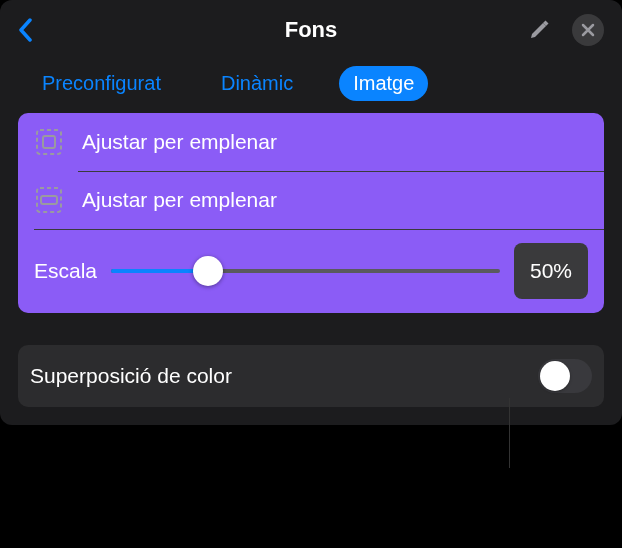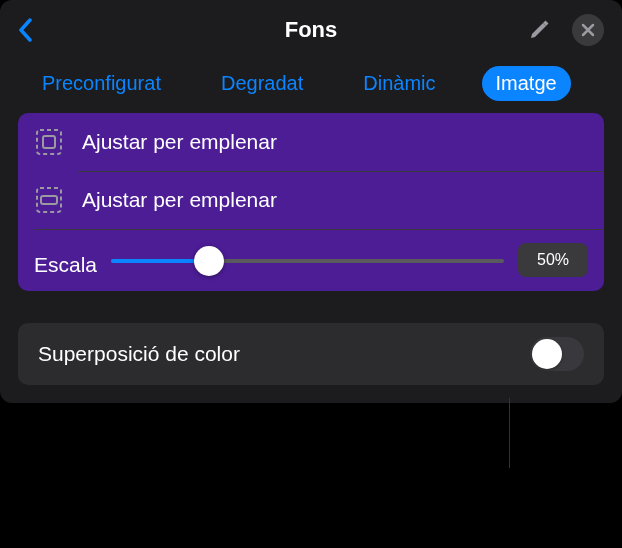--- a/index.html
+++ b/index.html
@@ -82,21 +82,21 @@
     }
     .tab.active {
       background: #0a84ff;
       color: #fff;
       font-weight: 500;
     }
     .content {
       padding: 0 18px 18px 18px;
     }
     .group {
-      background: #4c1d95;
+      background: #8b5cf6;
       border-radius: 10px;
       overflow: hidden;
     }
     .row {
       display: flex;
       align-items: center;
       padding: 14px 16px;
       gap: 18px;
       position: relative;
     }
@@ -116,21 +116,21 @@
       align-items: center;
       justify-content: center;
       flex-shrink: 0;
     }
     .row-label {
       font-size: 21px;
       color: #fff;
     }
     .slider-row {
       display: flex;
-      align-items: flex-end;
+      align-items: center;
       padding: 14px 16px;
       gap: 14px;
       position: relative;
     }
     .slider-row::before {
       content: "";
       position: absolute;
       left: 16px;
       right: 0;
       top: 0;
@@ -175,34 +175,34 @@
       width: 30px;
       height: 30px;
       background: #fff;
       border-radius: 50%;
       transform: translate(-50%, -50%);
       box-shadow: 0 1px 4px rgba(0,0,0,0.4);
     }
     .value-pill {
       background: #3a3a3c;
       border-radius: 8px;
-      padding: 8px 16px;
-      font-size: 16px;
+      padding: 16px 16px;
+      font-size: 21px;
       color: #fff;
       min-width: 70px;
       text-align: center;
     }
     .overlay-group {
       background: #2c2c2e;
       border-radius: 10px;
       margin-top: 32px;
       display: flex;
       align-items: center;
       justify-content: space-between;
-      padding: 14px 20px;
+      padding: 14px 12px;
     }
     .overlay-label {
       font-size: 21px;
       color: #fff;
     }
     .toggle {
       width: 54px;
       height: 34px;
       background: #39393d;
       border-radius: 17px;
@@ -249,21 +249,20 @@
       <div class="close-btn">
         <svg width="14" height="14" viewBox="0 0 14 14">
           <path d="M2 2 L12 12 M12 2 L2 12" stroke="#9a9aa0" stroke-width="2.5" stroke-linecap="round"></path>
         </svg>
       </div>
     </div>
   </div>
 
   <div class="tabs">
     <div class="tab">Preconfigurat</div>
-    <div class="tab">Degradat</div>
     <div class="tab">Dinàmic</div>
     <div class="tab active">Imatge</div>
   </div>
 
   <div class="content">
     <div class="group">
       <div class="row">
         <div class="row-icon">
           <svg width="28" height="28" viewBox="0 0 28 28" fill="none">
             <rect x="2" y="2" width="24" height="24" rx="3" stroke="#9a9aa0" stroke-width="2" stroke-dasharray="4 3"></rect>

